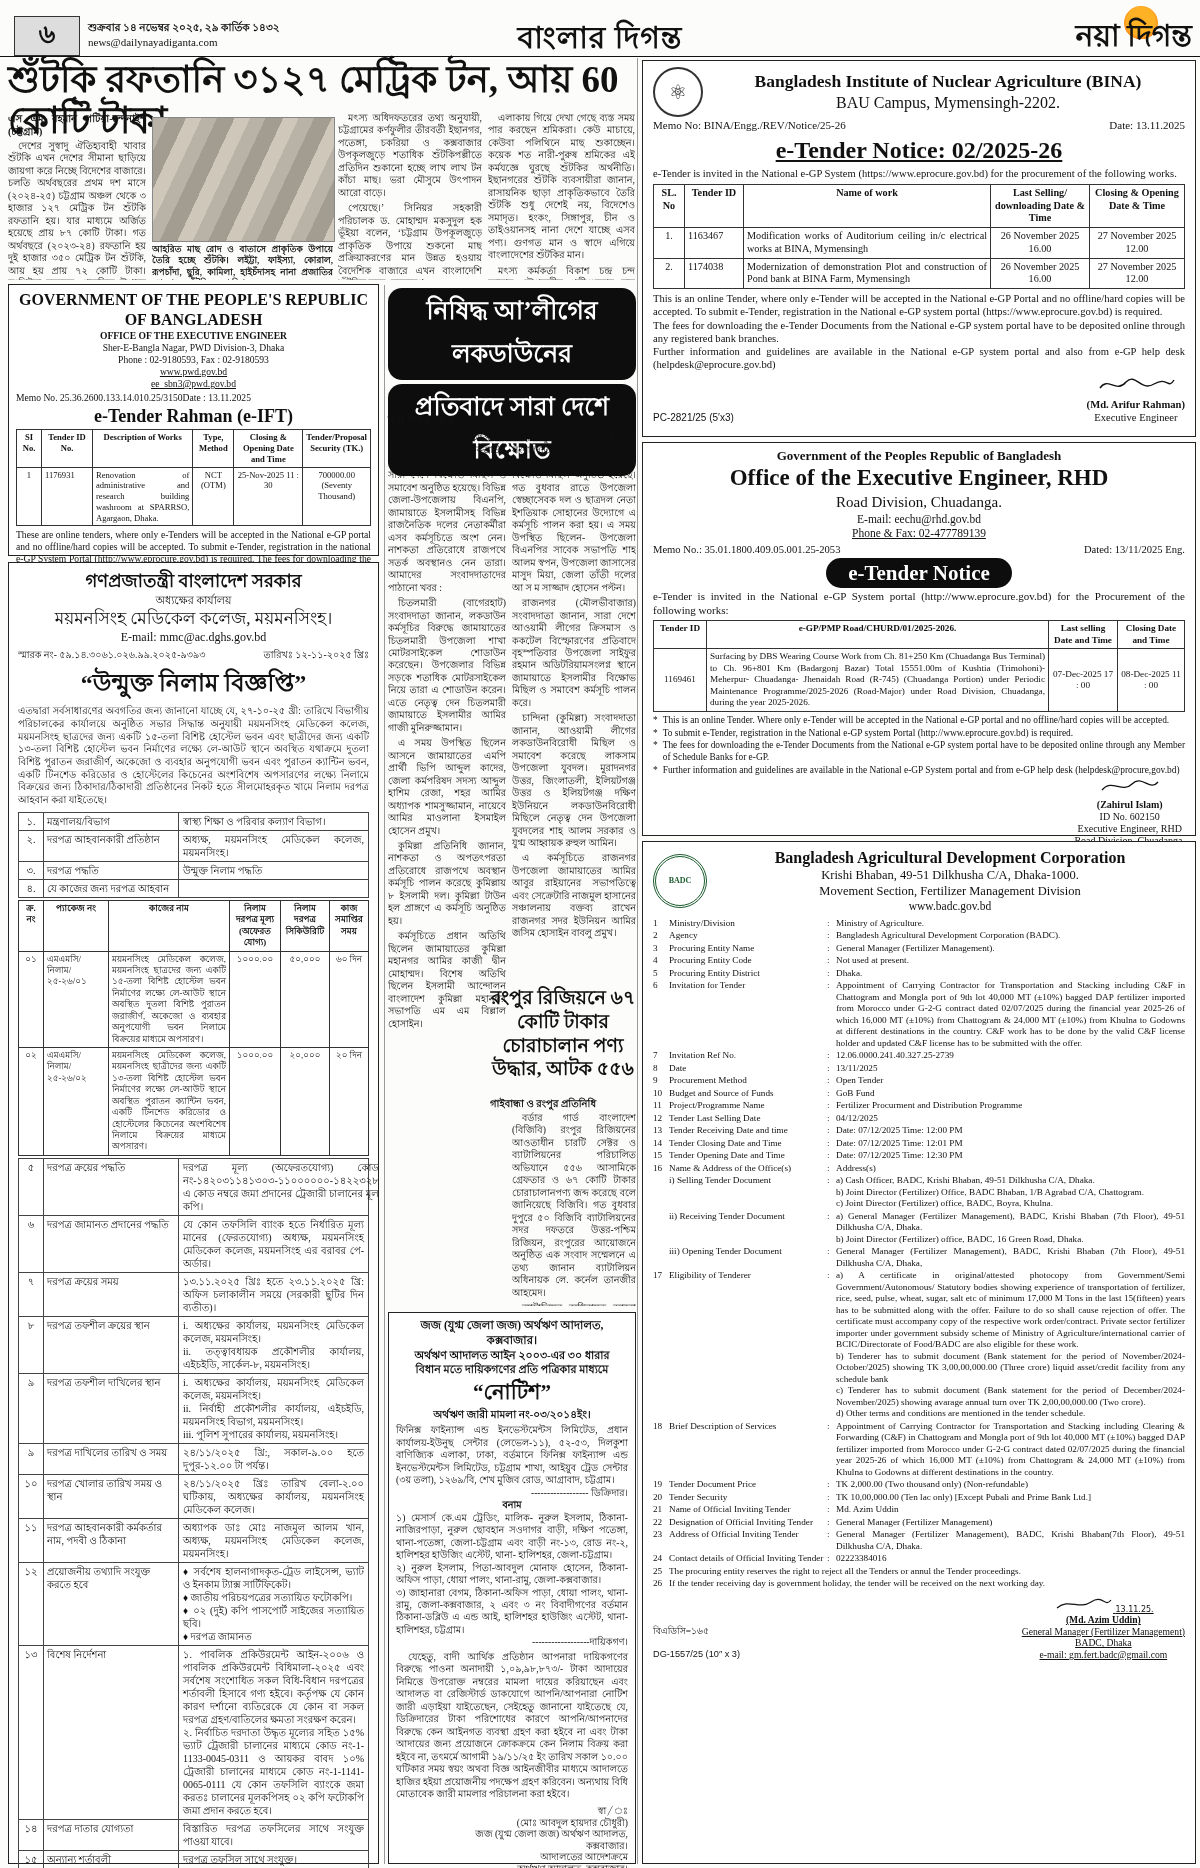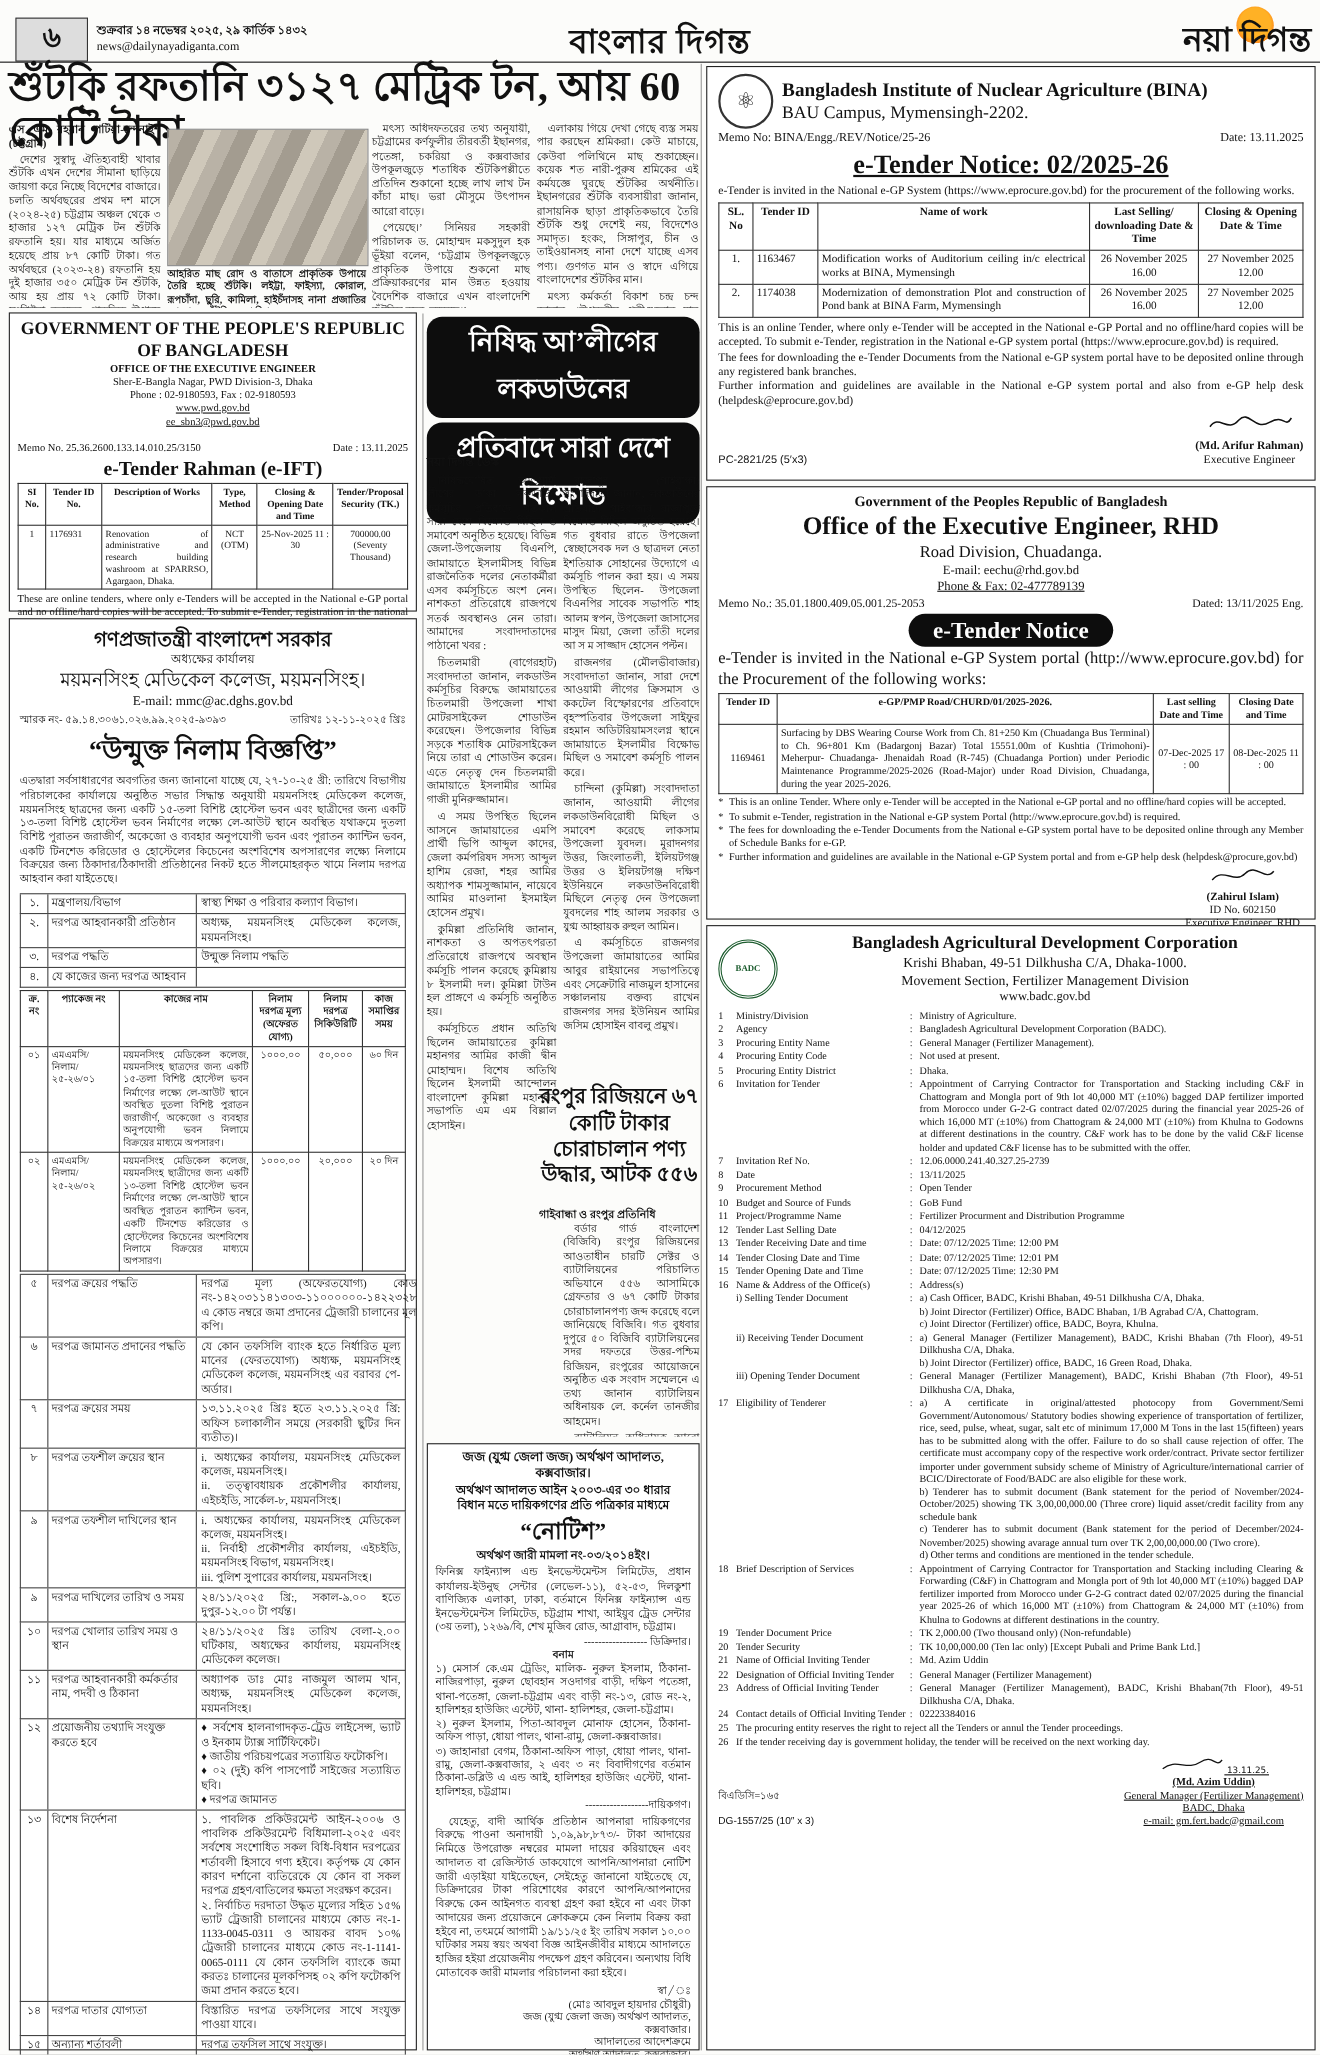--- a/index.html
+++ b/index.html
@@ -84,21 +84,21 @@
       <p>মৎস্য কর্মকর্তা বিকাশ চন্দ্র চন্দ জানান, ‘উপকূলীয় পল্লীগুলোর মান নিশ্চিত করতে নিয়মিত প্রশিক্ষণ দেয়া হচ্ছে। প্রাকৃতিক উপায়ে তৈরি শুঁটকির শুঁটকি শুধু রফতানি আয় বাড়াচ্ছে না, কর্মসংস্থান জোগাচ্ছে হাজারো দরিদ্র পরিবারের জন্য। রোদে শুকানো এই শুঁটকি এখন ঐতিহ্যের প্রতীক, যার গন্ধ ছড়িয়ে পড়ছে বিশ্ববাজারে।’</p>
   </div>
 
   <div class="abs box" style="left:8px;top:284px;width:371px;height:272px;padding:5px 7px;font-size:9.6px;line-height:1.25;font-family:'Liberation Serif',serif;">
     <div class="ctr b" style="font-size:16px;">GOVERNMENT OF THE PEOPLE'S REPUBLIC OF BANGLADESH</div>
     <div class="ctr b">OFFICE OF THE EXECUTIVE ENGINEER</div>
     <div class="ctr">Sher-E-Bangla Nagar, PWD Division-3, Dhaka</div>
     <div class="ctr">Phone : 02-9180593, Fax : 02-9180593</div>
     <div class="ctr u">www.pwd.gov.bd</div>
     <div class="ctr u">ee_sbn3@pwd.gov.bd</div>
-    <div style="display:flex;justify-content:space-between;margin-top:12px;">
+    <div style="display:flex;justify-content:flex-start;margin-top:2px;">
       <span>Memo No. 25.36.2600.133.14.010.25/3150</span>
       <span>Date : 13.11.2025</span>
     </div>
     <div class="ctr b" style="font-size:18px;margin:1px 0 2px;">e-Tender Rahman (e-IFT)</div>
     <table class="nt" style="font-size:8.6px;">
       <tbody>
           <tr class="b">
         <td class="ctr" style="width:18px;">SI No.</td>
         <td class="ctr" style="width:44px;">Tender ID No.</td>
         <td class="ctr">Description of Works</td>
@@ -316,21 +316,21 @@
         <div>জজ (যুগ্ম জেলা জজ) অর্থঋণ আদালত,</div>
         <div>কক্সবাজার।</div>
         <div>আদালতের আদেশক্রমে</div>
         <div>অর্থঋণ আদালত, কক্সবাজার।</div>
       </div>
   </div>
 
   <div class="abs box" style="left:642px;top:60px;width:554px;height:377px;padding:6px 10px;font-family:'Liberation Serif',serif;font-size:10.6px;line-height:1.25;">
     <div style="display:flex;align-items:center;gap:8px;">
       <span style="flex:none;width:46px;height:46px;border:2px solid #333;border-radius:50%;display:flex;align-items:center;justify-content:center;font-size:20px;">⚛</span>
-      <span style="flex:1;text-align:left;">
+      <span style="flex:1;text-align:center;">
         <span class="b" style="font-size:17.5px;">Bangladesh Institute of Nuclear Agriculture (BINA)</span><br>
         <span style="font-size:16px;">BAU Campus, Mymensingh-2202.</span>
       </span>
     </div>
     <div style="display:flex;justify-content:space-between;margin-top:2px;font-size:11px;">
       <span>Memo No: BINA/Engg./REV/Notice/25-26</span>
       <span>Date: 13.11.2025</span>
     </div>
     <div class="ctr b u" style="font-size:24px;margin:2px 0;">e-Tender Notice: 02/2025-26</div>
     <div class="j">e-Tender is invited in the National e-GP System (https://www.eprocure.gov.bd) for the procurement of the following works.</div>
@@ -382,21 +382,21 @@
     <div class="ctr" style="font-size:15px;">Road Division, Chuadanga.</div>
     <div class="ctr" style="font-size:11.5px;">E-mail: eechu@rhd.gov.bd</div>
     <div class="ctr u" style="font-size:11.5px;">Phone &amp; Fax: 02-477789139</div>
     <div style="display:flex;justify-content:space-between;margin-top:2px;font-size:10.6px;">
       <span>Memo No.: 35.01.1800.409.05.001.25-2053</span>
       <span>Dated: 13/11/2025 Eng.</span>
     </div>
     <div class="ctr" style="margin:2px 0;">
       <span class="pill b" style="font-size:21px;">e-Tender Notice</span>
     </div>
-    <div class="j" style="font-size:15px;">e-Tender is invited in the National e-GP System portal (http://www.eprocure.gov.bd) for the Procurement of the following works:</div>
+    <div class="j" style="font-size:11px;">e-Tender is invited in the National e-GP System portal (http://www.eprocure.gov.bd) for the Procurement of the following works:</div>
     <table class="nt" style="font-size:9.2px;margin-top:3px;">
       <tbody>
           <tr class="b">
         <td class="ctr" style="width:46px;">Tender ID</td>
         <td class="ctr">e-GP/PMP Road/CHURD/01/2025-2026.</td>
         <td class="ctr" style="width:62px;">Last selling Date and Time</td>
         <td class="ctr" style="width:60px;">Closing Date and Time</td>
       </tr>
       <tr>
         <td class="ctr" style="vertical-align:middle;">1169461</td>

